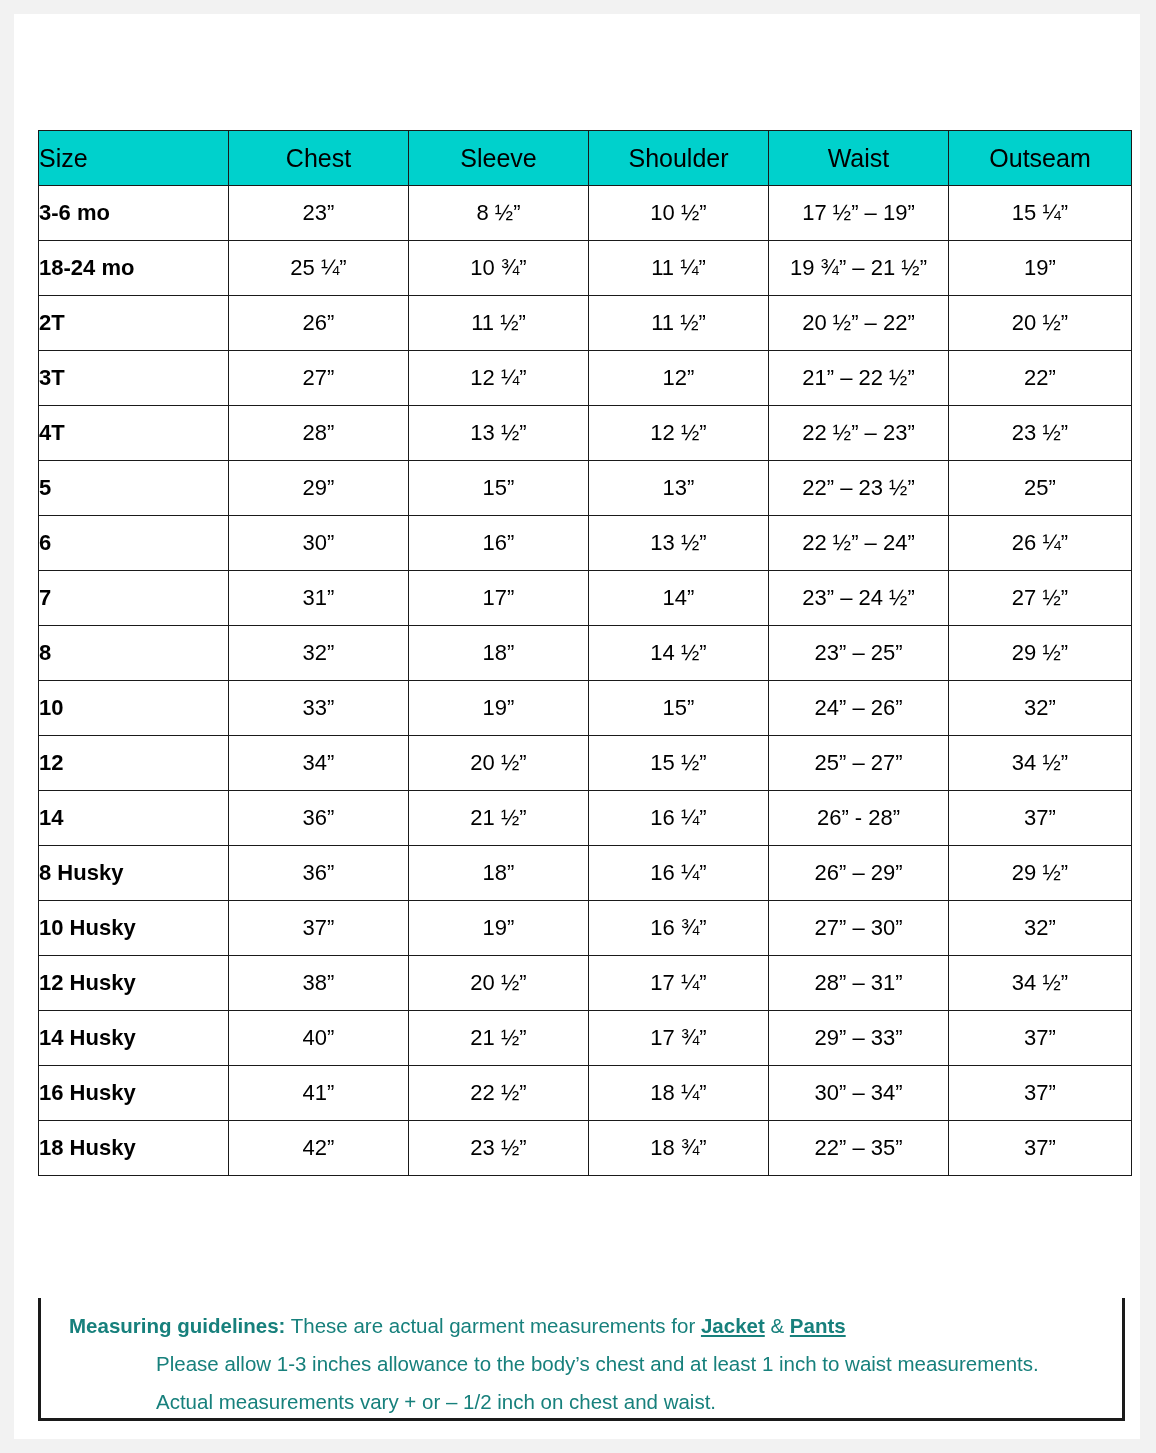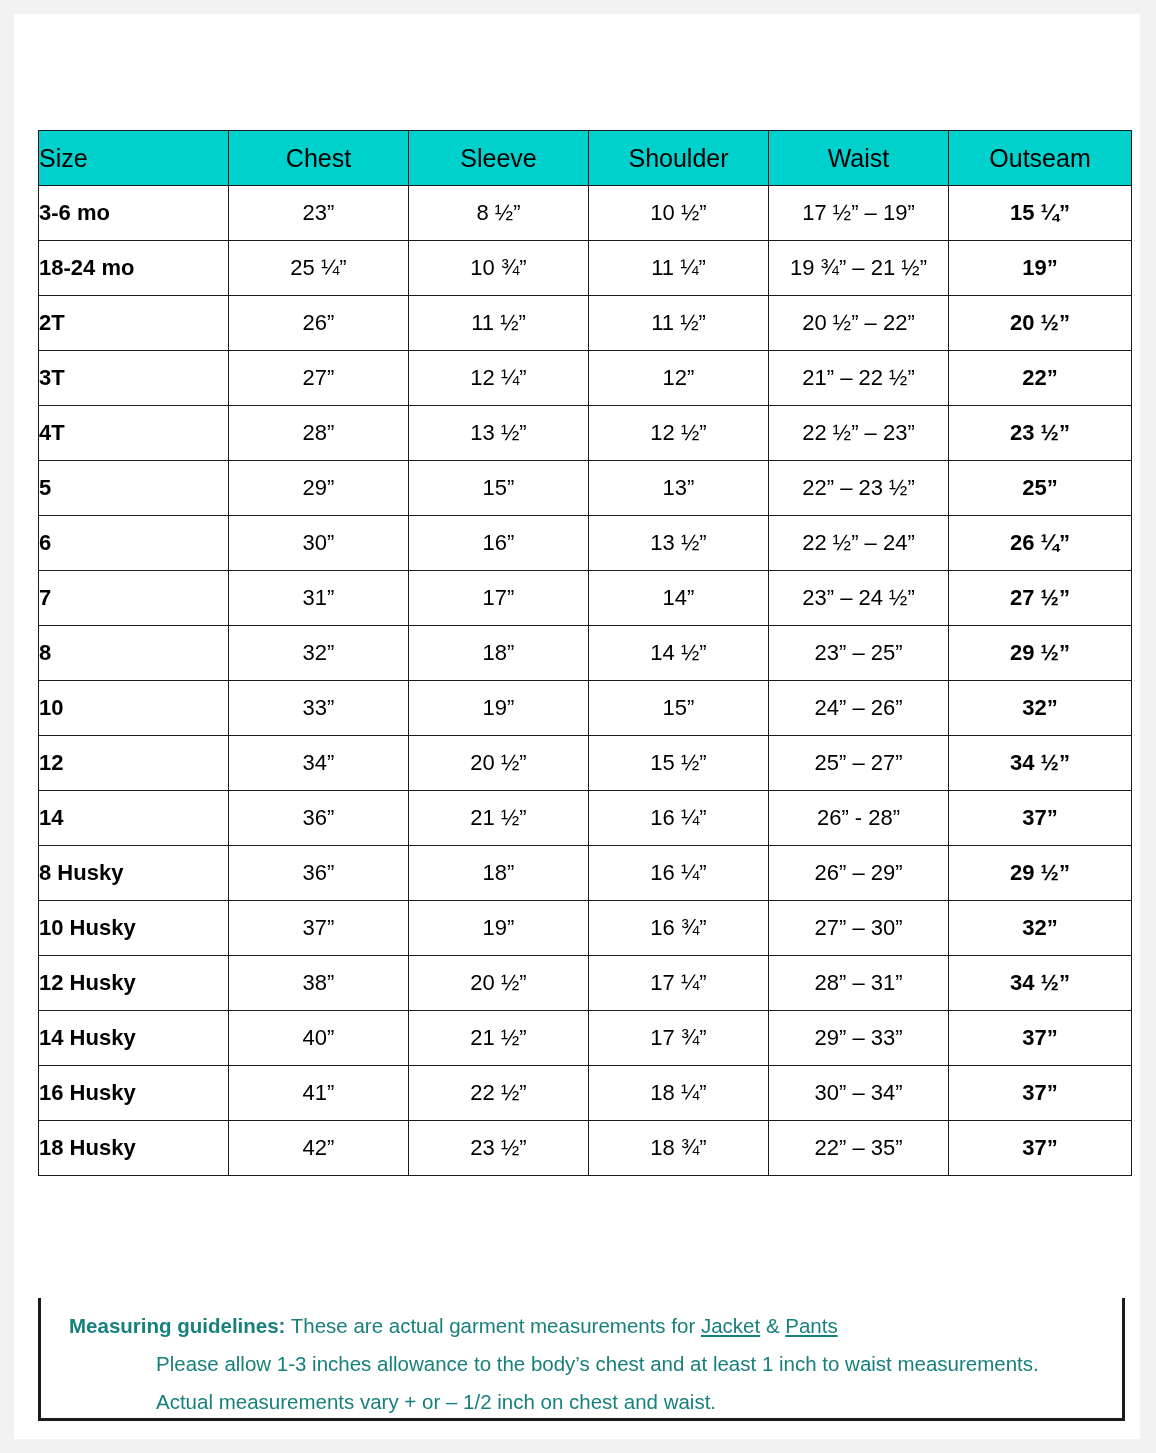--- a/index.html
+++ b/index.html
@@ -80,21 +80,21 @@
     font-size: 22px;
     text-align: center;
   }
   tbody td.size-cell {
     text-align: left;
     padding-left: 10px;
     font-weight: bold;
     font-size: 22px;
     border-left: 3px solid #1a1a1a;
   }
-  tbody td.last-cell { border-right: 3px solid #1a1a1a; font-weight: bold; }
+  tbody td.last-cell { border-right: 3px solid #1a1a1a; }
 
   tbody tr.group-end > td { border-bottom: 3px solid #1a1a1a; }
   tbody tr.table-end > td { border-bottom: 3px solid #1a1a1a; }
 
   #footer-note {
     position: absolute;
     left: 24px;
     top: 1284px;
     width: 1087px;
     height: 123px;
@@ -106,21 +106,21 @@
   }
   #footer-note .ln {
     white-space: nowrap;
     font-size: 20.5px;
     line-height: 24px;
   }
   #footer-note .ln1 { margin: 16px 0 0 28px; }
   #footer-note .ln2 { margin: 14px 0 0 115px; }
   #footer-note .ln3 { margin: 14px 16px 0 115px; }
   #footer-note .lead { font-weight: bold; }
-  #footer-note .ul { text-decoration: underline; }
+  #footer-note .ul { text-decoration: underline; font-weight: bold; }
 </style>
 </head>
 <body>
 
 <div id="page-card">
 
 
   <table id="chart-table">
     <colgroup>
       <col class="c-size">

